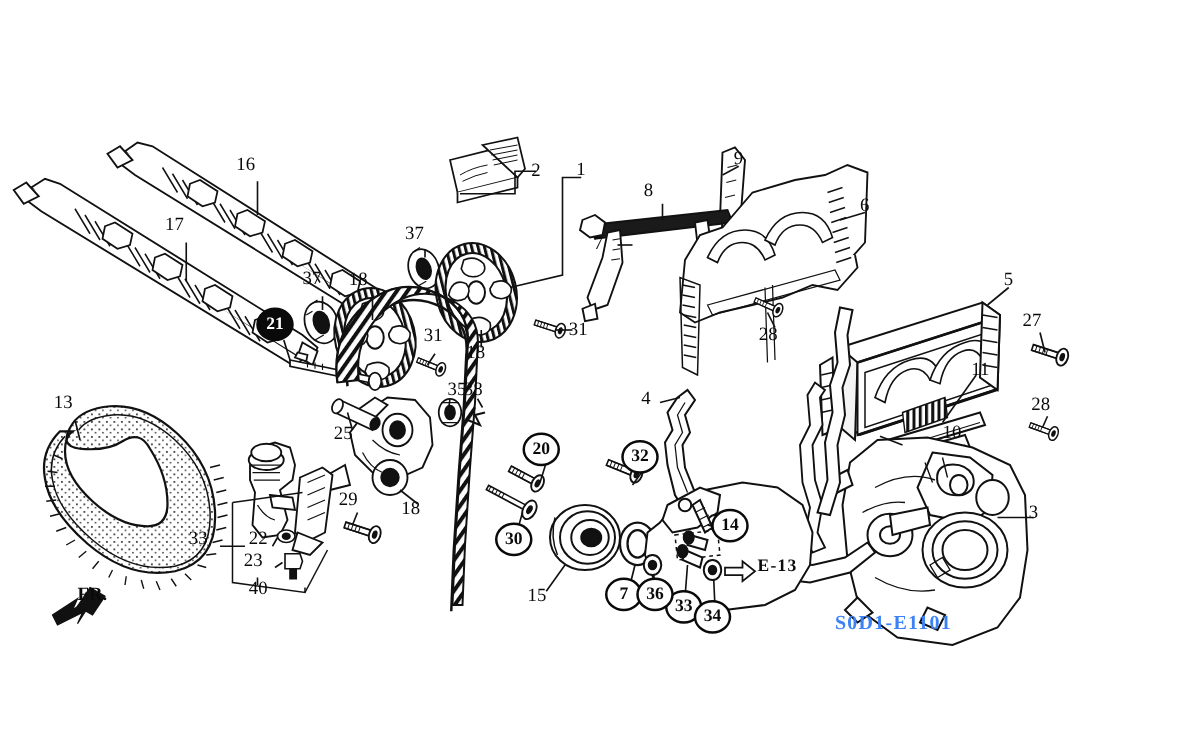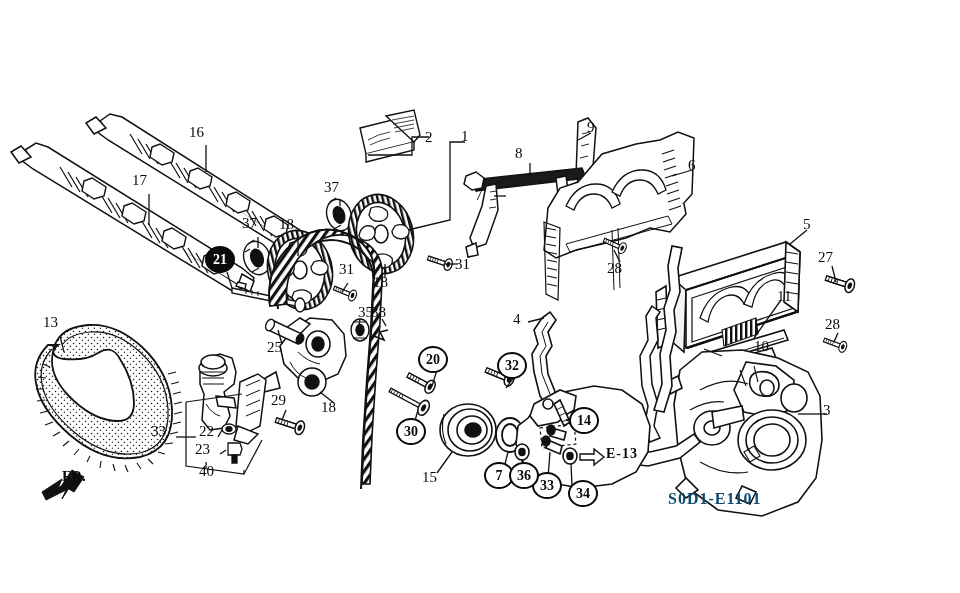--- a/index.html
+++ b/index.html
@@ -7,21 +7,21 @@
   body{font-family:"Liberation Serif",serif;}
   #page{position:relative;width:960px;height:593px;background:#ffffff;overflow:hidden;}
   #art{position:absolute;left:0;top:0;width:960px;height:593px;}
   .lbl{position:absolute;font-family:"Liberation Serif",serif;font-weight:normal;color:#0a0a0a;
        font-size:15px;line-height:1;white-space:nowrap;letter-spacing:0px;}
   .circ{position:absolute;width:26px;height:23px;border:2.6px solid #0a0a0a;border-radius:50%;
         background:#ffffff;display:flex;align-items:center;justify-content:center;
         font-family:"Liberation Serif",serif;font-weight:bold;font-size:14px;color:#0a0a0a;}
   .circ.fill{background:#0a0a0a;color:#ffffff;border-color:#0a0a0a;}
   .code{position:absolute;font-family:"Liberation Serif",serif;font-weight:bold;font-size:16px;
-        letter-spacing:1px;color:#0c4a6e;white-space:nowrap;}
+        letter-spacing:1px;color:#3b82f6;white-space:nowrap;}
   .frtxt{position:absolute;font-family:"Liberation Serif",serif;font-weight:bold;font-size:15px;color:#0a0a0a;}
   .e13{position:absolute;font-family:"Liberation Serif",serif;font-weight:bold;font-size:14px;
        letter-spacing:1px;color:#0a0a0a;white-space:nowrap;}
 </style>
 </head>
 <body>
 
 <div id="page">
 
   <svg id="art" viewBox="0 0 960 593" xmlns="http://www.w3.org/2000/svg">
@@ -574,21 +574,21 @@
       <div class="lbl" style="left: 242px; top: 216px;">37</div>
       <div class="lbl" style="left: 324px; top: 180px;">37</div>
       <div class="lbl" style="left: 371px; top: 305px; text-align: center;">38</div>
       <div class="circ" style="left: 569px; top: 407px;">14</div>
       <div class="circ" style="left: 484px; top: 462px;">7</div>
       <div class="circ" style="left: 418px; top: 346px;">20</div>
       <div class="circ fill" style="left: 205px; top: 246px;">21</div>
       <div class="circ" style="left: 396px; top: 418px; text-align: center;">30</div>
       <div class="circ" style="left: 497px; top: 352px;">32</div>
       <div class="circ" style="left: 532px; top: 472px;">33</div>
-      <div class="circ" style="left: 568px; top: 480px;">34</div>
+      <div class="circ" style="left: 555px; top: 480px;">34</div>
       <div class="circ" style="left: 509px; top: 462px;">36</div>
     </div>
 
   <div class="code" style="left:668px;top:490px;">S0D1-E1101</div>
 
   <div class="frtxt" style="left:62px;top:468px;">FR.</div>
 
   <div class="e13" style="left:606px;top:446px;">E-13</div>
 
 </div>

